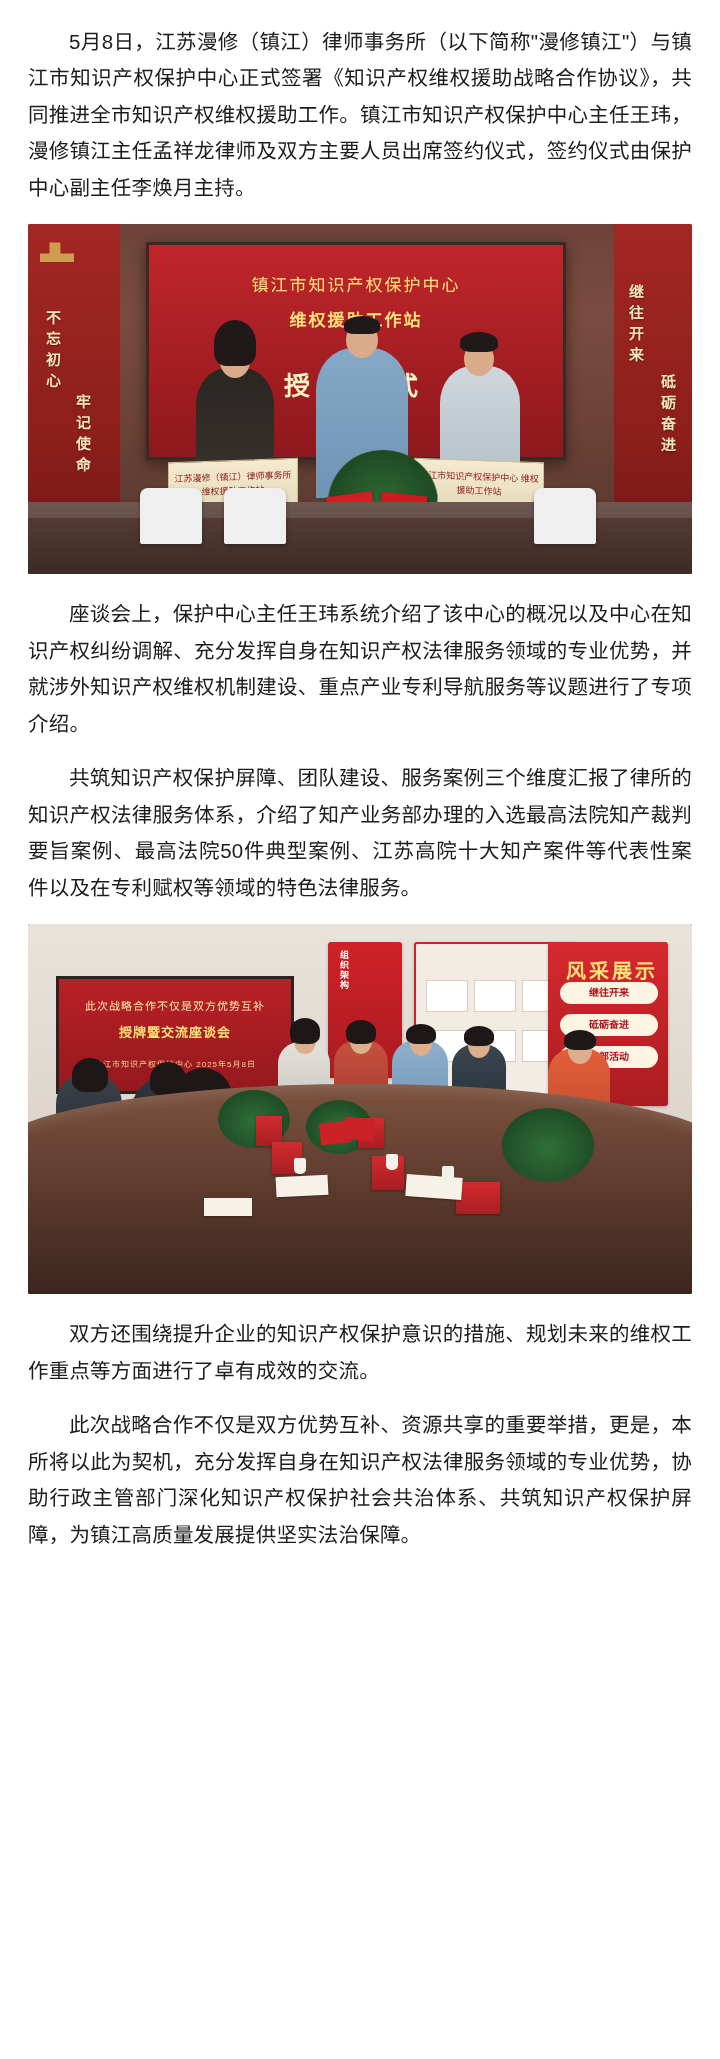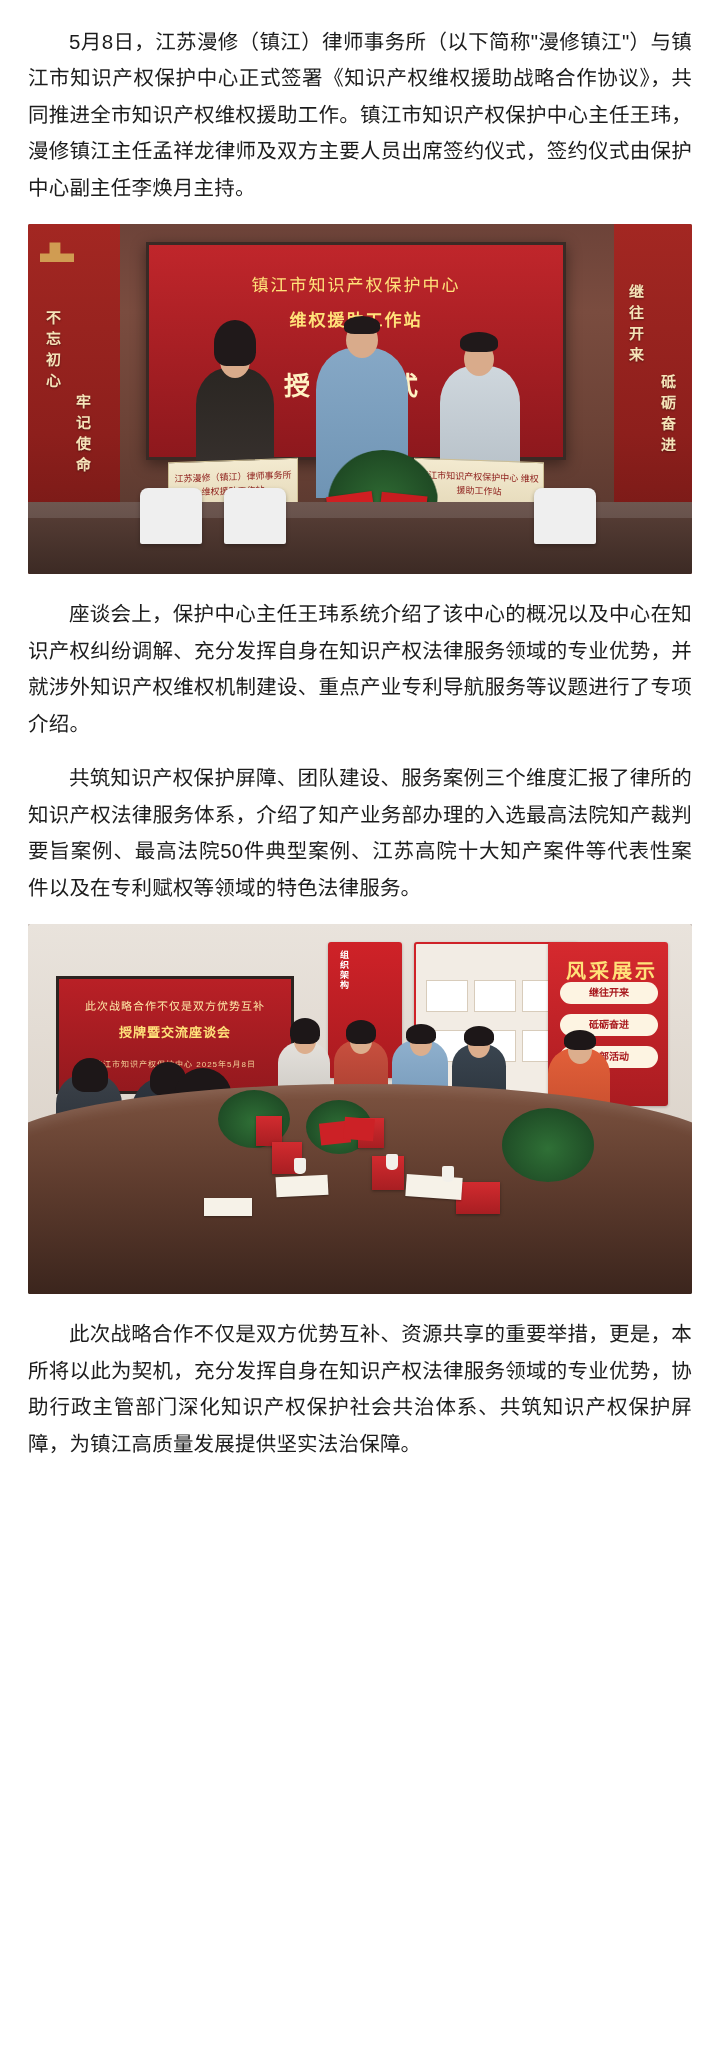--- a/index.html
+++ b/index.html
@@ -419,15 +419,16 @@
 
     <div class="p2-doc" style="left:248px; bottom:98px; width:52px; height:20px; transform:rotate(-3deg);"></div>
     <div class="p2-doc" style="left:378px; bottom:96px; width:56px; height:22px; transform:rotate(4deg);"></div>
     <div class="p2-doc" style="left:176px; bottom:78px; width:48px; height:18px;"></div>
 
     <div class="p2-cup" style="left:266px; bottom:120px;"></div>
     <div class="p2-cup" style="left:358px; bottom:124px;"></div>
     <div class="p2-cup" style="left:414px; bottom:112px;"></div>
   </div>
 
+  <p class="para">双方还围绕提升企业的知识产权保护意识的措施、规划未来的维权工作重点等方面进行了卓有成效的交流。</p>
   <p class="para last">此次战略合作不仅是双方优势互补、资源共享的重要举措，更是，本所将以此为契机，充分发挥自身在知识产权法律服务领域的专业优势，协助行政主管部门深化知识产权保护社会共治体系、共筑知识产权保护屏障，为镇江高质量发展提供坚实法治保障。</p>
 
 </div>
 
 </body></html>

